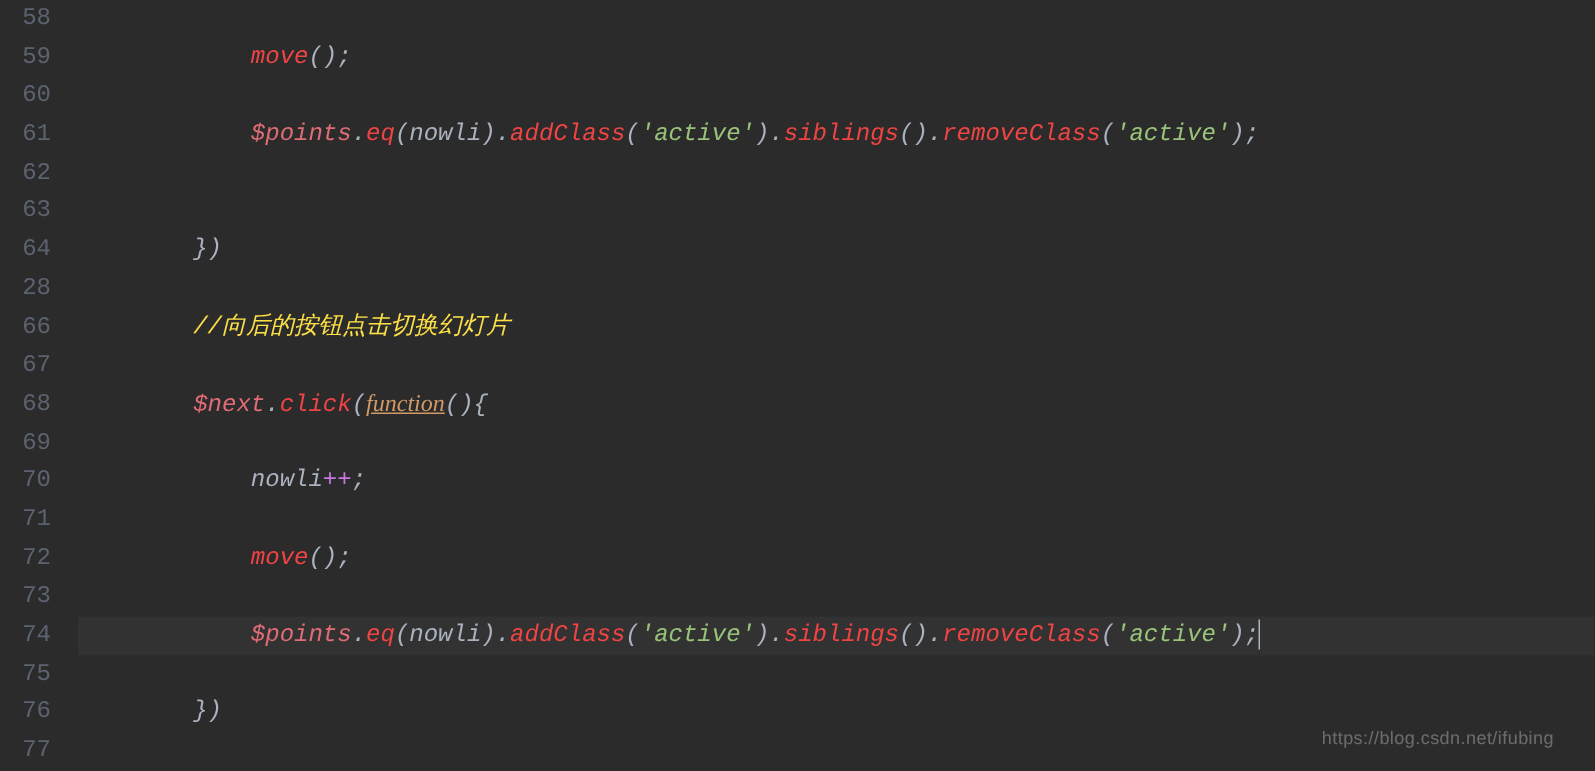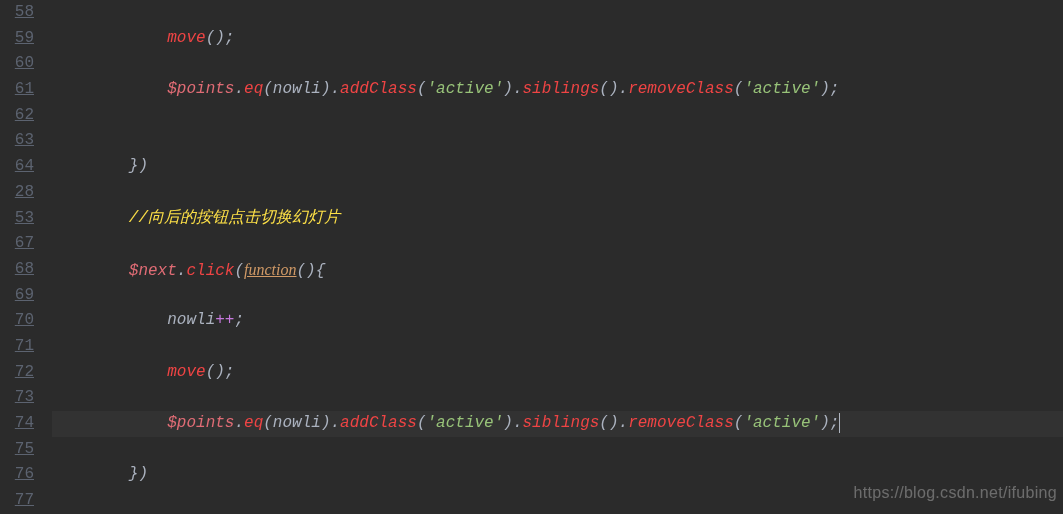--- a/index.html
+++ b/index.html
@@ -25,21 +25,20 @@
     color: #5c6370;
     text-align: right;
     padding-right: 10px;
     user-select: none;
     flex-shrink: 0;
     padding-top: 0;
   }
   .gutter .ln {
     height: 25.7px;
     font-style: normal;
-    text-decoration: underline;
   }
   .code {
     flex: 1;
     color: #abb2bf;
     white-space: pre;
     padding-left: 8px;
     position: relative;
   }
   .line {
     height: 25.7px;
@@ -62,43 +61,43 @@
   }
   .cursor::after{
     content:"";
     position:absolute;
     left:0; top:-14px;
     width:1px; height:20px;
     background:#aeb4bf;
   }
   .watermark {
     position: absolute;
-    right: 6px;
+    right: 27px;
     bottom: 8px;
     color: rgba(230,230,230,0.35);
     font-style: normal;
-    font-size: 16px;
+    font-size: 12px;
     letter-spacing: 0.3px;
     font-family: Arial, sans-serif;
   }
 </style>
 </head>
 <body>
 
 <div class="editor">
   <div class="gutter" id="gutter">
       <div class="ln">58</div>
       <div class="ln">59</div>
       <div class="ln">60</div>
       <div class="ln">61</div>
       <div class="ln">62</div>
       <div class="ln">63</div>
       <div class="ln">64</div>
       <div class="ln">28</div>
-      <div class="ln">53</div>
+      <div class="ln">66</div>
       <div class="ln">67</div>
       <div class="ln">68</div>
       <div class="ln">69</div>
       <div class="ln">70</div>
       <div class="ln">71</div>
       <div class="ln">72</div>
       <div class="ln">73</div>
       <div class="ln">74</div>
       <div class="ln">75</div>
       <div class="ln">76</div>

